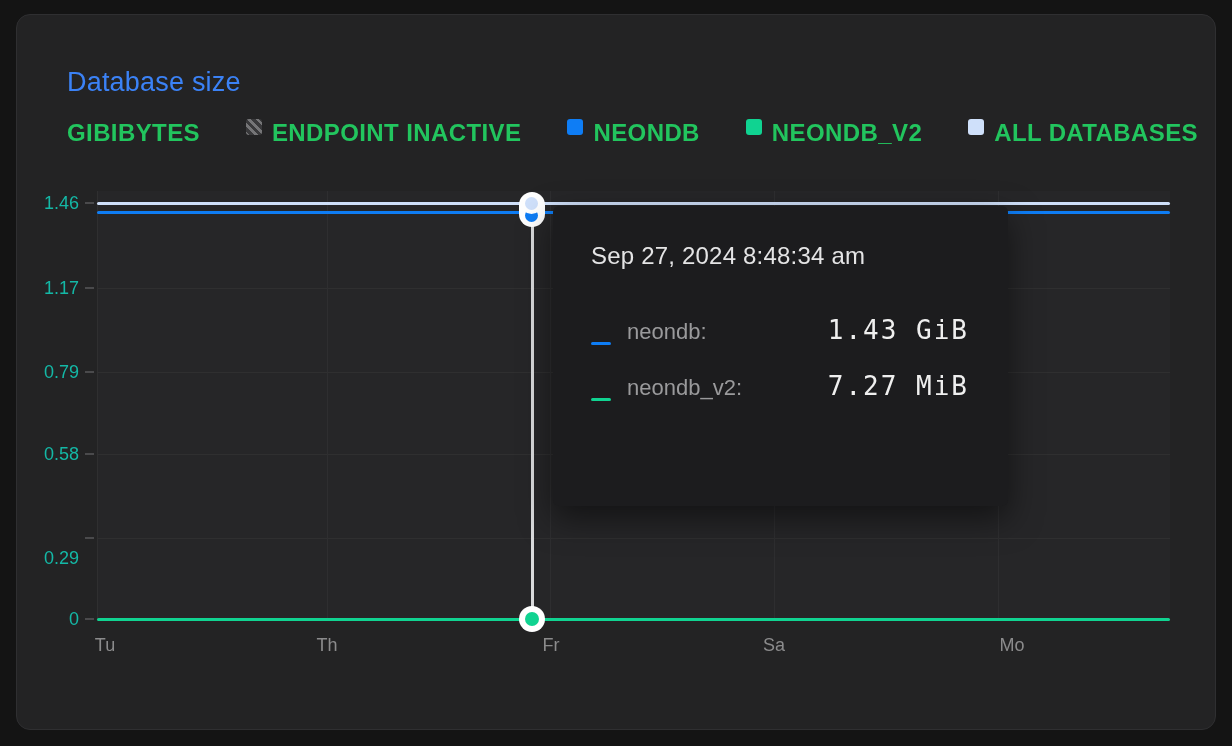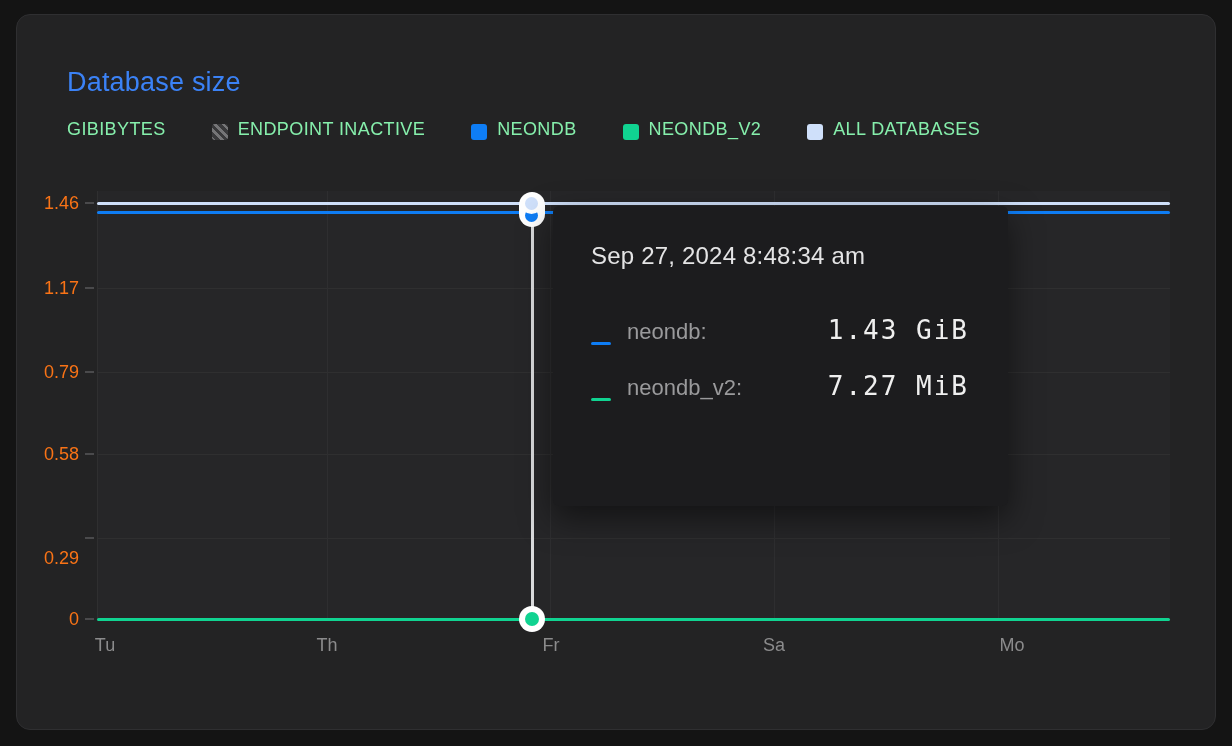--- a/index.html
+++ b/index.html
@@ -7,33 +7,33 @@
               font-family:"Liberation Sans","DejaVu Sans",sans-serif; }
 
   .card { position:absolute; left:16px; top:14px; width:1200px; height:716px;
           background:#232324; border:1px solid #2f2f31; border-radius:14px; }
 
   .card-title { position:absolute; left:50px; top:52px; font-size:27px; font-weight:500;
                 color:#3b82f6; letter-spacing:.2px; }
 
   
   .legend { position:absolute; left:50px; top:104px; display:flex; align-items:center; gap:46px; }
-  .legend-item { display:flex; align-items:flex-end; gap:10px; }
-  .legend-label { font-size:18px; font-weight:400; letter-spacing:.4px; color:#86efac; }
+  .legend-item { display:flex; align-items:flex-start; gap:10px; }
+  .legend-label { font-size:24px; font-weight:700; letter-spacing:.4px; color:#22c55e; }
   .swatch { width:16px; height:16px; border-radius:3px; }
   .swatch-hatched { background:repeating-linear-gradient(45deg,#757577 0 2.5px,#39393b 2.5px 6px); }
 
   
   .plot-bg { position:absolute; left:80px; top:176px; width:1073px; height:429px;
              background:#262628; border-left:1px solid #2f2f30; }
   .gridline-y { position:absolute; left:80px; width:1073px; height:1px; background:#2f2f30; }
   .gridline-x { position:absolute; top:176px; height:429px; width:1px; background:#2e2e30; }
 
   .ytick-label { position:absolute; width:50px; left:12px; text-align:right; font-size:18px;
-                 color:#f97316; transform:translateY(-50%); }
+                 color:#14b8a6; transform:translateY(-50%); }
   .ytick-dash  { position:absolute; left:68px; width:9px; height:2px; background:#4a4a4c;
                  transform:translateY(-50%); }
   .xtick-label { position:absolute; top:620px; font-size:18px; color:#8b8b8c;
                  transform:translateX(-50%); }
 
   .series-line { position:absolute; left:80px; width:1073px; height:3px; border-radius:2px; }
 
   
   .crosshair { position:absolute; left:514px; top:190px; width:2.5px; height:416px;
                background:#d9dadc; border-radius:2px; }

